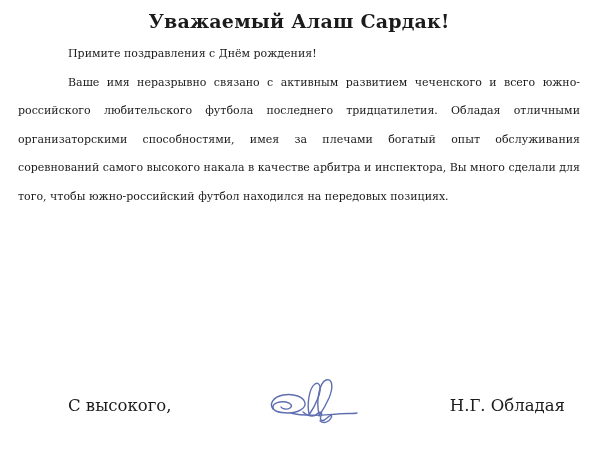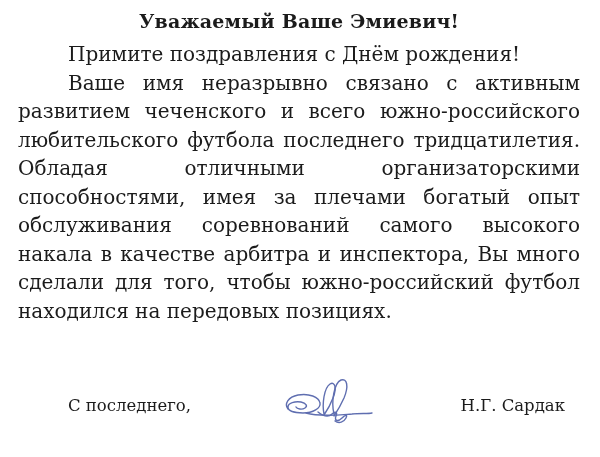--- a/index.html
+++ b/index.html
@@ -16,21 +16,21 @@
   }
   .title {
     font-size: 19px;
     font-weight: bold;
     text-align: center;
     line-height: 28px;
     margin-bottom: 5px;
     letter-spacing: 0.2px;
   }
   .para {
-    font-size: 20px;
+    font-size: 11px;
     line-height: 28.5px;
     text-align: justify;
     text-indent: 50px;
   }
   .sig-block {
     position: absolute;
     left: 68px;
     right: 35px;
     top: 376px;
     display: flex;
@@ -47,42 +47,42 @@
     flex: 0 0 auto;
   }
   .sig-image svg { display: block; width: 96px; height: 50px; }
   .sig-name { white-space: nowrap; }
 </style>
 </head>
 <body>
 
 <div class="page">
 
-  <h1 class="title">Уважаемый Ваше Эмиевич!</h1>
+  <h1 class="title">Уважаемый Алаш Сардак!</h1>
 
   <p class="para">Примите поздравления с Днём рождения!</p>
 
   <p class="para">Ваше имя неразрывно связано с активным развитием чеченского и всего южно-российского любительского футбола последнего тридцатилетия. Обладая отличными организаторскими способностями, имея за плечами богатый опыт обслуживания соревнований самого высокого накала в качестве арбитра и инспектора, Вы много сделали для того, чтобы южно-российский футбол находился на передовых позициях.</p>
 
 
   <div class="sig-block">
     <div class="sig-left">
-      <div>С последнего,</div>
+      <div>С высокого,</div>
     </div>
 
     <div class="sig-image">
       <svg viewBox="0 0 96 50" xmlns="http://www.w3.org/2000/svg" fill="none" stroke="#4a5ba6" stroke-width="1.4" stroke-linecap="round" opacity="0.88">
 
         <path d="M10,33 C6,28 10,21 20,19 C31,17 41,21 42,27 C43,32 35,37 25,37 C16,37 10,35 10,31 C10,27 17,25 23,26 C28,27 30,30 27,32 C24,34 19,33 18,31"></path>
 
         <path d="M46,38 C44,28 46,12 52,8 C57,5 59,12 55,22 C52,30 48,36 46,39"></path>
         <path d="M56,38 C53,26 56,7 63,4 C69,2 71,10 66,22 C62,31 58,37 56,40"></path>
 
         <path d="M40,36 C45,40 50,42 54,38 C57,35 60,36 58,40 C56,45 60,46 64,42 C67,39 70,38 68,42 C66,46 61,48 57,45"></path>
 
         <path d="M28,37 C42,41 60,39 74,38 C82,37 90,38 94,37"></path>
       </svg>
     </div>
 
-    <div class="sig-name">Н.Г. Сардак</div>
+    <div class="sig-name">Н.Г. Обладая</div>
   </div>
 
 </div>
 
 </body></html>

